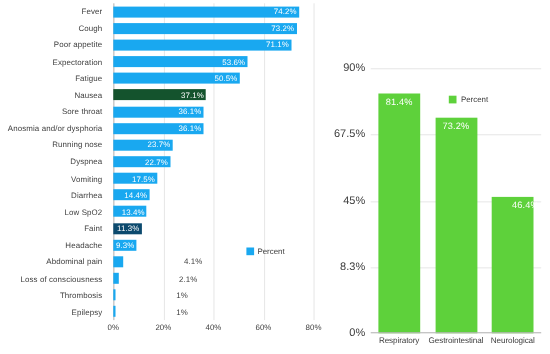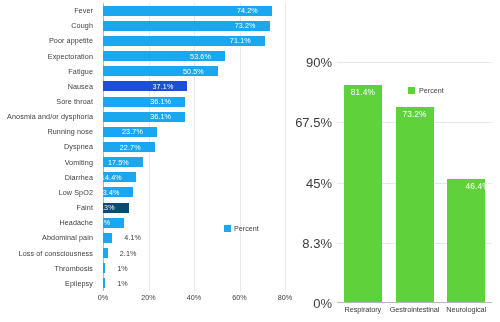--- a/index.html
+++ b/index.html
@@ -99,30 +99,31 @@
     background: #19a8f0;
     position: relative;
     display: flex;
     align-items: center;
     justify-content: flex-end;
     box-sizing: border-box;
   }
   .lc-val-in {
     font-size: 7.2px;
     color: #ffffff;
-    padding-right: 14px;
+    padding-right: 2px;
     white-space: nowrap;
     letter-spacing: 0.1px;
   }
   .lc-val-out {
     font-size: 7.2px;
     color: #3d3d3d;
     white-space: nowrap;
     padding-left: 12px;
     letter-spacing: 0.1px;
+    margin-left: 43px;
   }
 
   
   .lc-xaxis {
     position: absolute;
     left: 103px;
     top: 293px;
     width: 182px;
     height: 14px;
   }
@@ -168,21 +169,21 @@
   .rc-yaxis {
     position: absolute;
     left: 0px;
     top: 62px;
     width: 45px;
     height: 241px;
   }
   .rc-ytick {
     position: absolute;
     right: 3px;
-    font-size: 13px;
+    font-size: 10px;
     color: #3d3d3d;
     transform: translateY(-50%);
     white-space: nowrap;
   }
   .rc-plot {
     position: absolute;
     left: 47px;
     top: 62px;
     width: 155px;
     height: 241px;
@@ -319,21 +320,21 @@
             <div class="lc-bar" style="width: 67%; background: rgb(25, 168, 240);">
               <span class="lc-val-in">53.6%</span>
             </div>
           </div>
           <div class="lc-row">
             <div class="lc-bar" style="width: 63.125%; background: rgb(25, 168, 240);">
               <span class="lc-val-in">50.5%</span>
             </div>
           </div>
           <div class="lc-row">
-            <div class="lc-bar" style="width: 46.375%; background: #1d4ed8;">
+            <div class="lc-bar" style="width: 46.375%; background: #14532d;">
               <span class="lc-val-in">37.1%</span>
             </div>
           </div>
           <div class="lc-row">
             <div class="lc-bar" style="width: 45.125%; background: rgb(25, 168, 240);">
               <span class="lc-val-in">36.1%</span>
             </div>
           </div>
           <div class="lc-row">
             <div class="lc-bar" style="width: 45.125%; background: rgb(25, 168, 240);">

